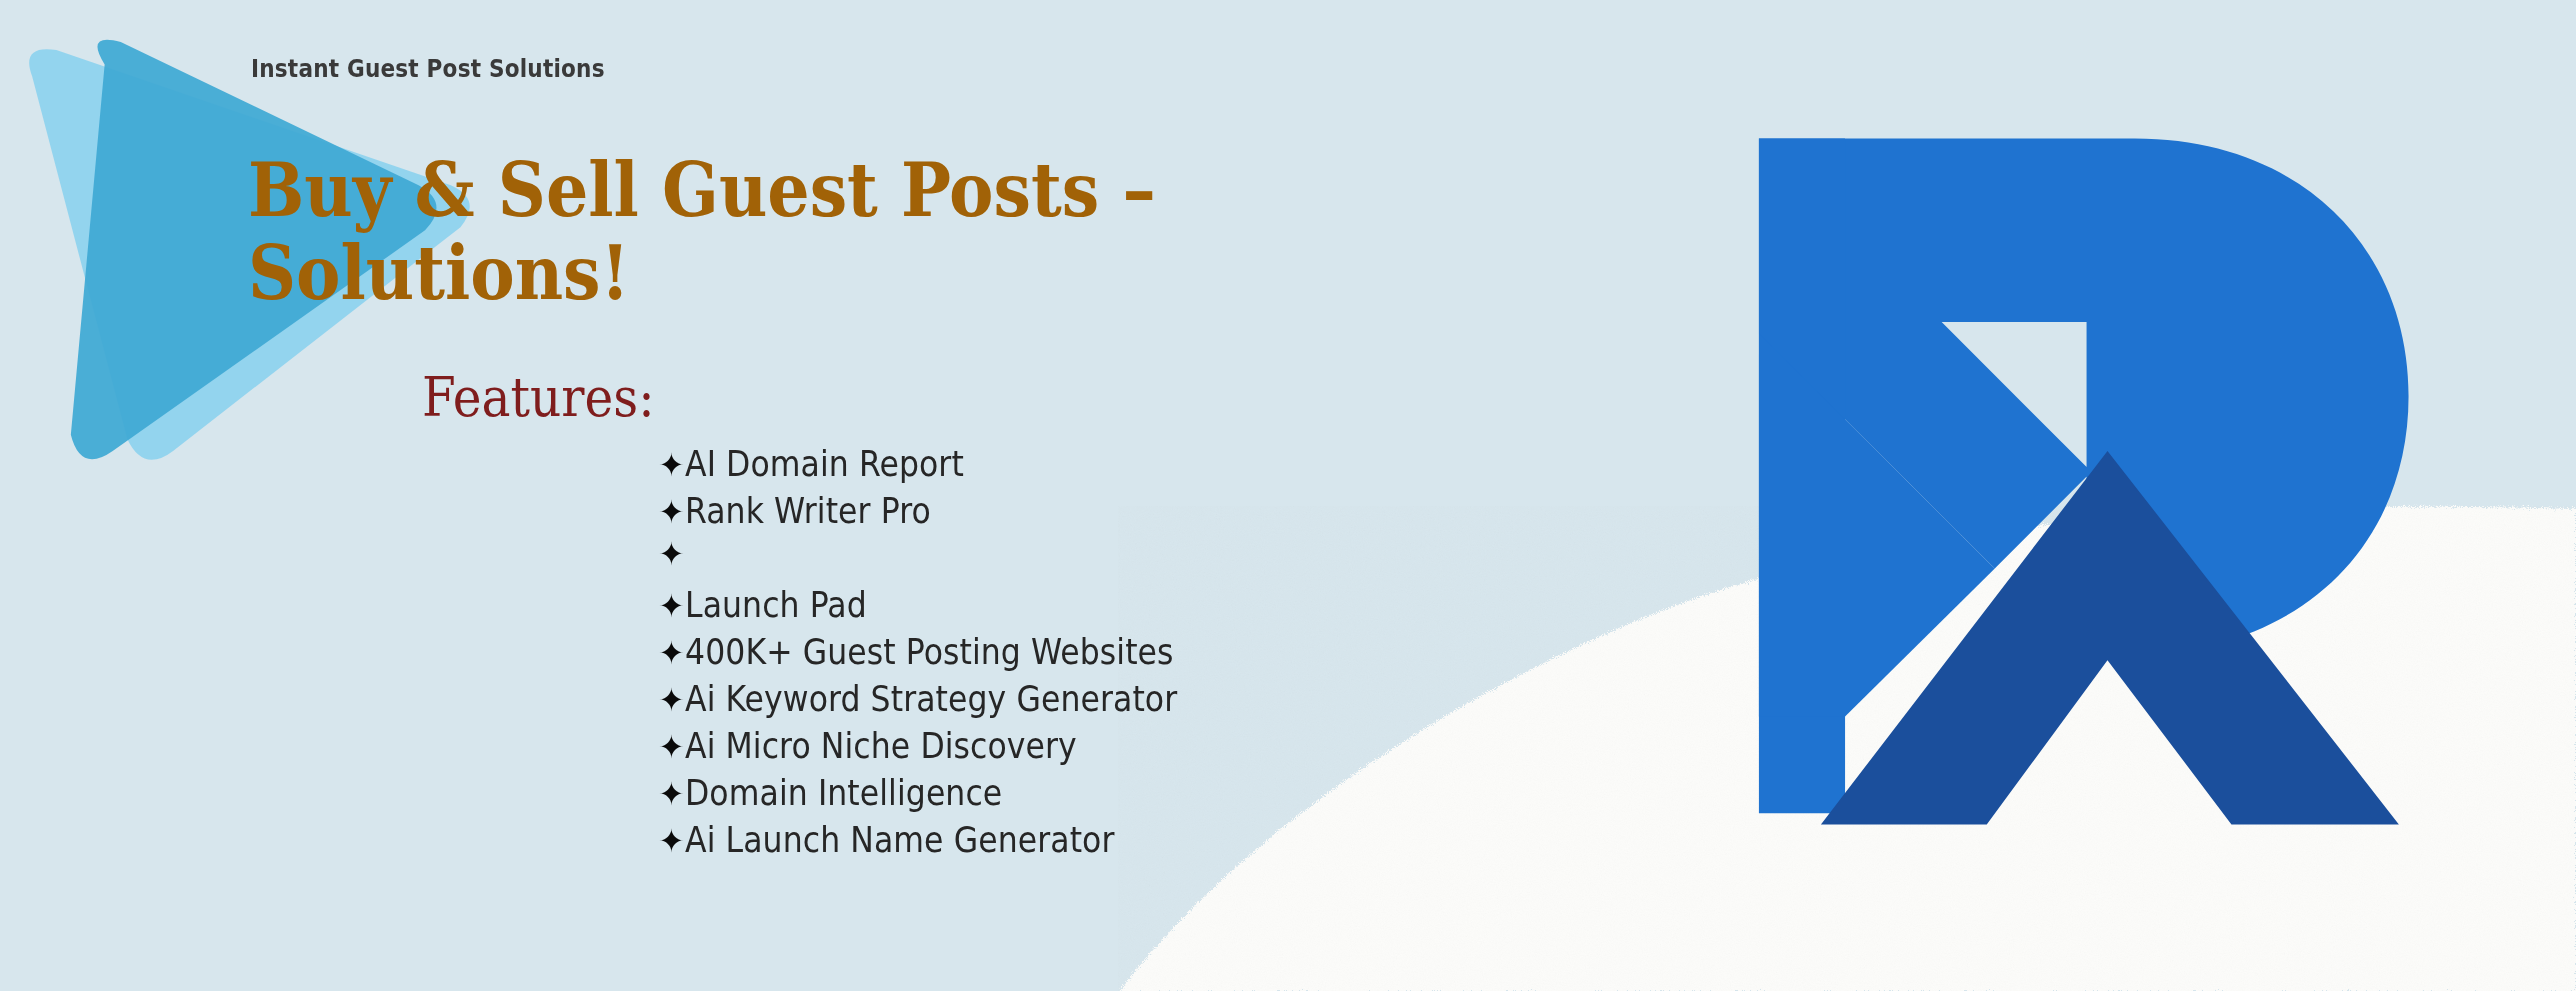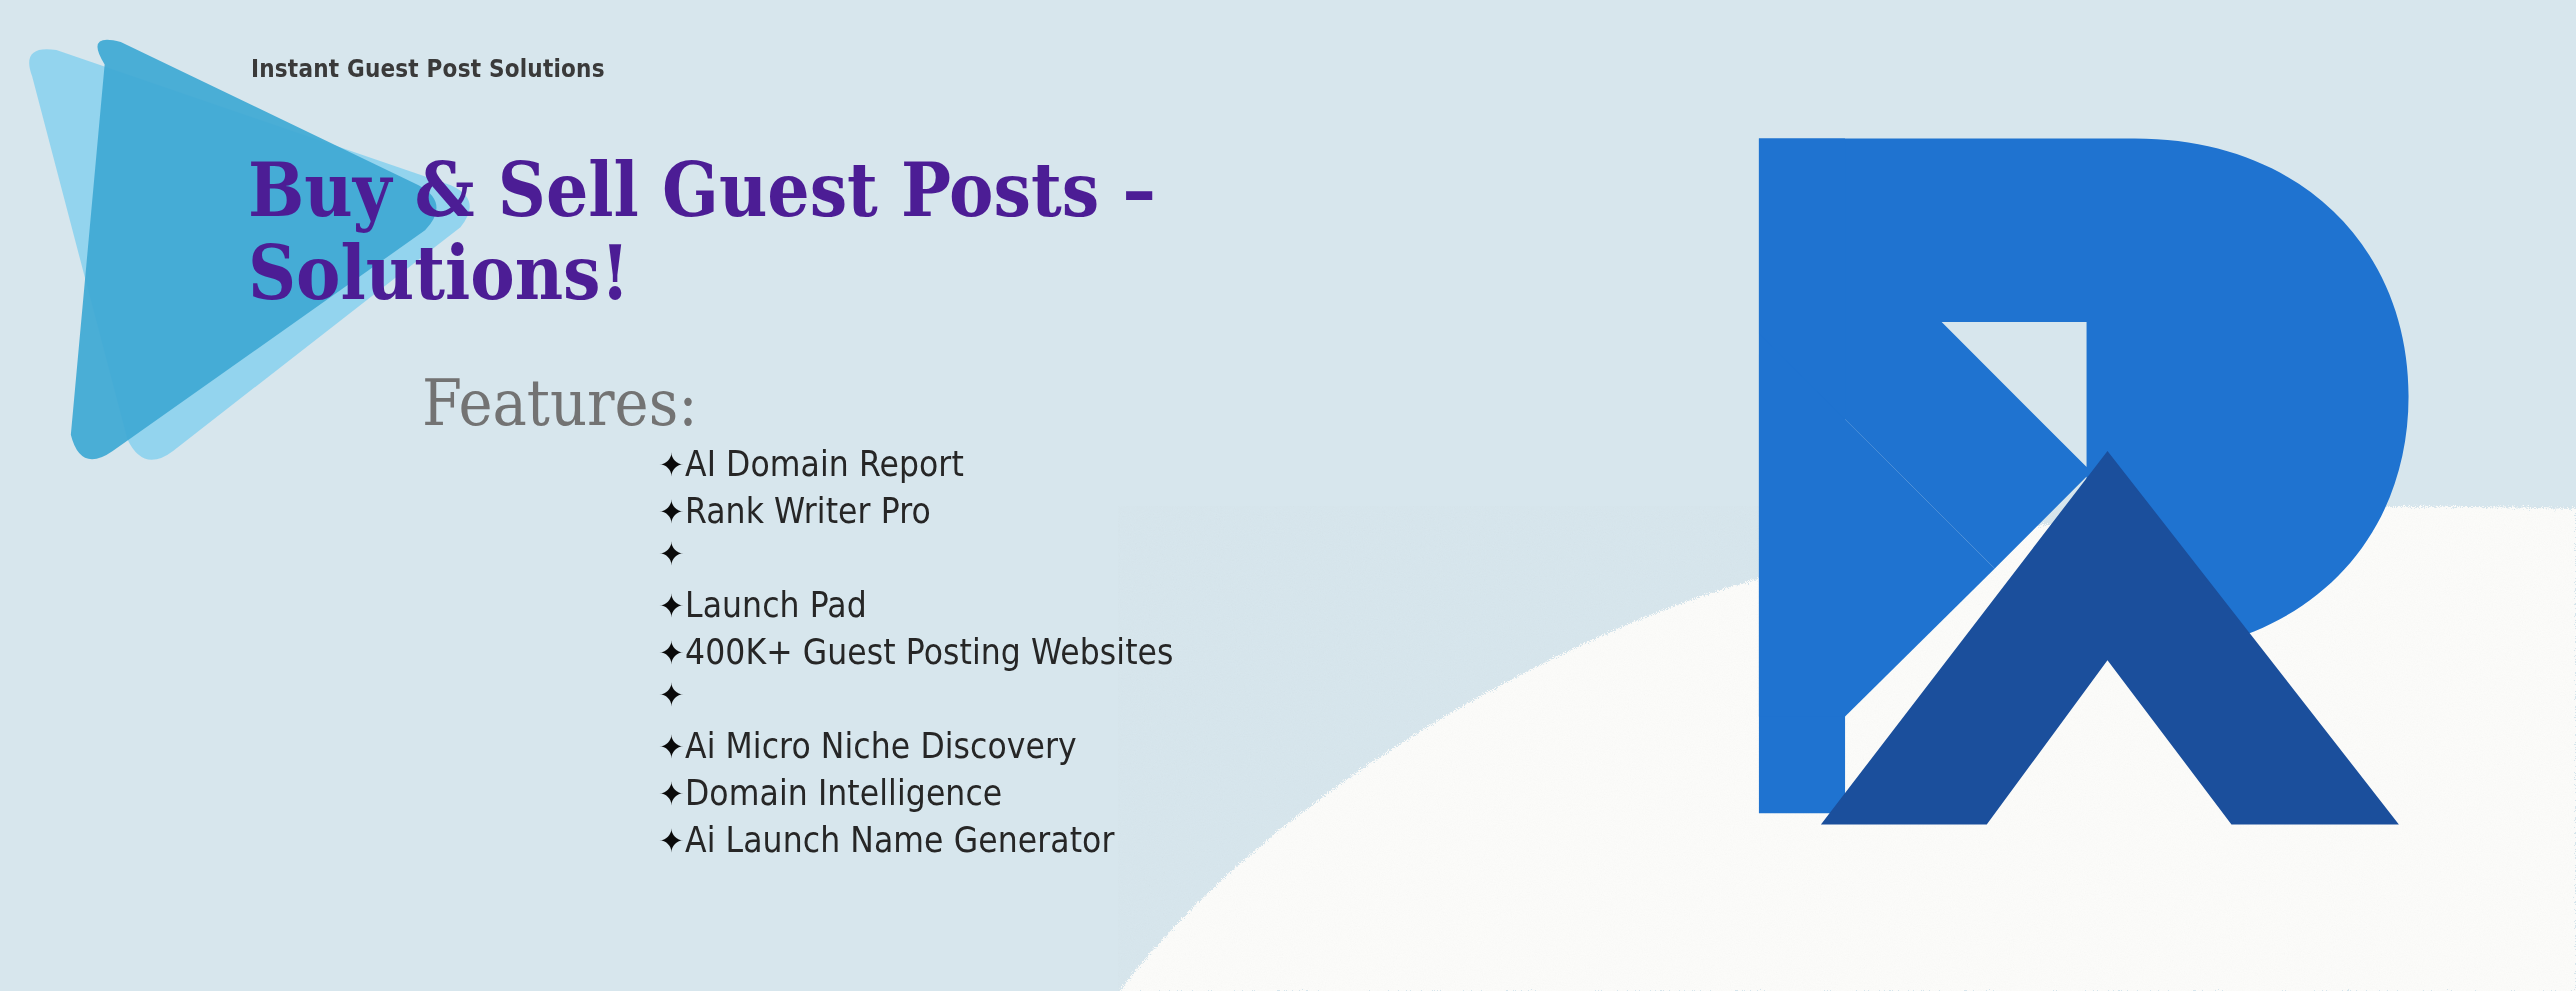--- a/index.html
+++ b/index.html
@@ -60,36 +60,36 @@
   #headline {
     position: absolute;
     left: 248px;
     top: 149px;
     width: 934px;
     font-family: "DejaVu Serif Condensed", "Liberation Serif", "DejaVu Serif", serif;
     font-stretch: condensed;
     font-size: 74px;
     line-height: 1.12;
     font-weight: 700;
-    color: #4c1d95;
+    color: #a16207;
   }
   #headline .line {
     display: block;
     white-space: nowrap;
   }
 
   #features-heading {
     position: absolute;
     left: 422px;
     top: 366px;
     font-family: "DejaVu Serif Condensed", "Liberation Serif", "DejaVu Serif", serif;
     font-stretch: condensed;
-    font-size: 64px;
+    font-size: 54px;
     font-weight: 400;
-    color: #737373;
+    color: #7f1d1d;
     white-space: nowrap;
   }
 
   #features-list {
     position: absolute;
     left: 658px;
     top: 444px;
     margin: 0;
     padding: 0;
     list-style: none;
@@ -246,20 +246,21 @@
       <li>
         <span class="bullet-star">✦</span>
         <span class="feature-label">Launch Pad</span>
       </li>
       <li>
         <span class="bullet-star">✦</span>
         <span class="feature-label">400K+ Guest Posting Websites</span>
       </li>
       <li>
         <span class="bullet-star">✦</span>
+        <span class="feature-label">Ai Keyword Strategy Generator</span>
       </li>
       <li>
         <span class="bullet-star">✦</span>
         <span class="feature-label">Ai Micro Niche Discovery</span>
       </li>
       <li>
         <span class="bullet-star">✦</span>
         <span class="feature-label">Domain Intelligence</span>
       </li>
       <li>

